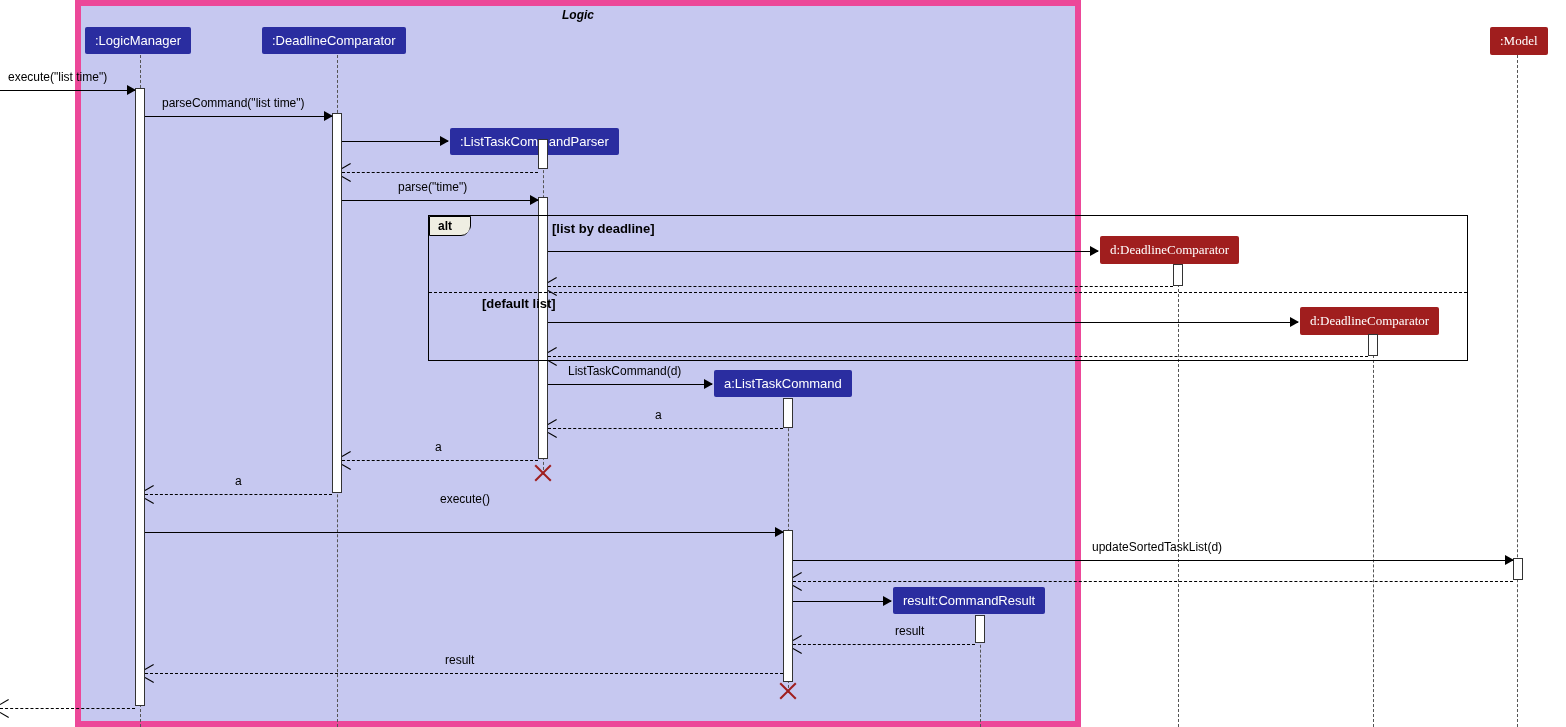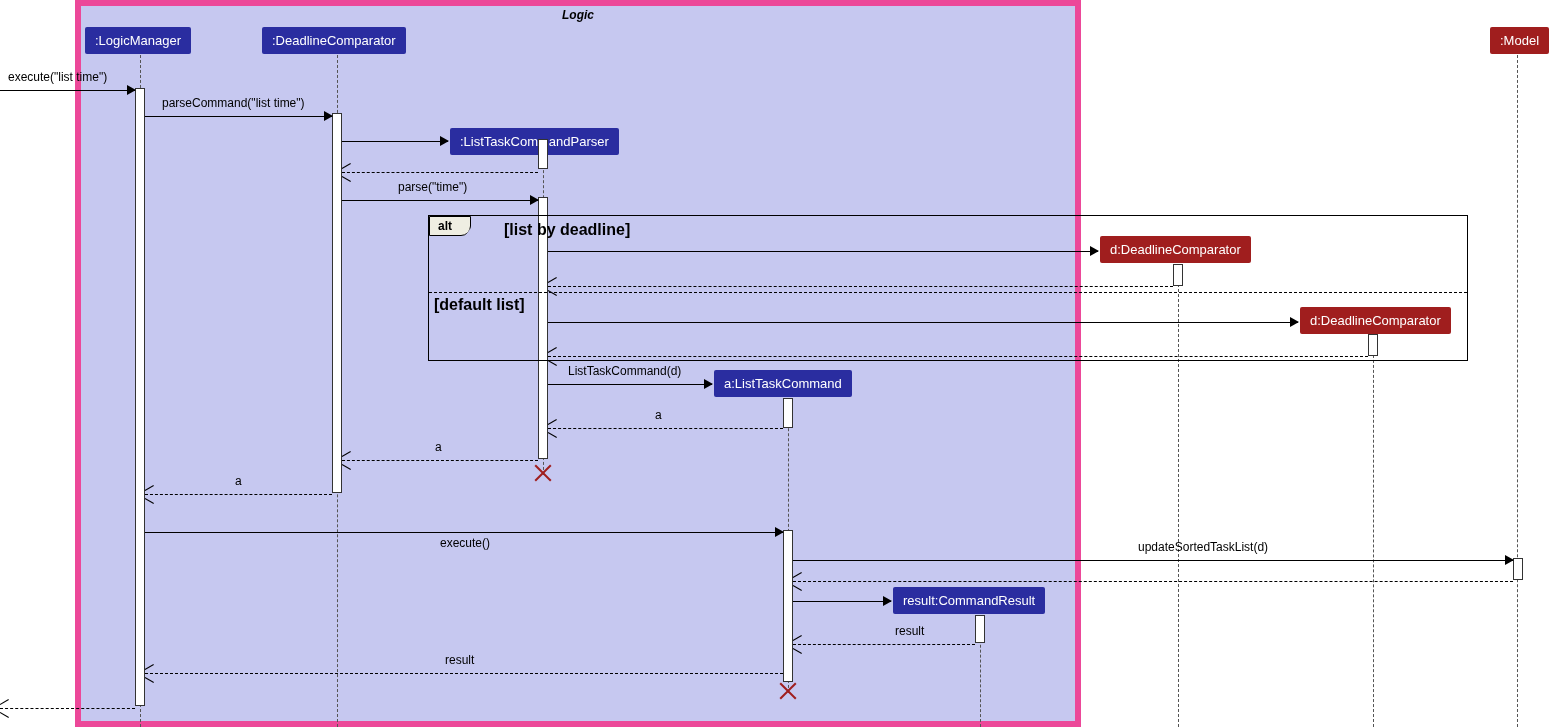--- a/index.html
+++ b/index.html
@@ -3,39 +3,39 @@
 <meta charset="utf-8">
 <style>
   * { margin: 0; padding: 0; box-sizing: border-box; }
   body { font-family: sans-serif; font-size: 12px; background: #fff; }
   .diagram { position: relative; width: 1566px; height: 727px; }
   .region { position: absolute; border: 6px solid #ec4899; font-style: italic; }
   .region-logic { left: 75px; top: 0; width: 1006px; height: 727px; background: #c6c8f0; }
   .region-model { left: 1081px; top: 0; width: 482px; height: 727px; background: #f28a8a; }
   .region-label { position: absolute; top: 2px; left: 50%; transform: translateX(-50%); font-weight: bold; font-size: 12px; }
   .participant { position: absolute; background: #2a2da0; color: #fff; padding: 6px 10px; border-radius: 2px; font-size: 13px; white-space: nowrap; }
-  .participant.red { background: #a01e1e; }
+  .participant.red { background: #a01e1e; font-family: Liberation Serif, serif; }
   .lifeline { position: absolute; border-left: 1.5px dashed #555; }
   .activation { position: absolute; background: #fff; border: 1px solid #333; width: 10px; }
   .msg { position: absolute; height: 16px; }
   .msg .line { position: absolute; top: 50%; height: 0; border-top: 1.2px solid #000; width: 100%; }
   .msg .line.dashed { border-top-style: dashed; }
   .msg .arrowhead { position: absolute; width: 0; height: 0; top: 50%; transform: translateY(-50%); }
   .msg .arrowhead.right.filled { right: -1px; border-left: 9px solid #000; border-top: 5px solid transparent; border-bottom: 5px solid transparent; }
   .msg .arrowhead.right.open::before, .msg .arrowhead.right.open::after,
   .msg .arrowhead.left.open::before, .msg .arrowhead.left.open::after {
     content: ""; position: absolute; width: 10px; height: 1.2px; background: #000;
   }
   .msg .arrowhead.left.open { left: 0; }
   .msg .arrowhead.left.open::before { left: 0; top: -4px; transform: rotate(-30deg); transform-origin: left; }
   .msg .arrowhead.left.open::after { left: 0; top: 4px; transform: rotate(30deg); transform-origin: left; }
   .msg-label { position: absolute; font-size: 12px; white-space: nowrap; }
   .alt-box { position: absolute; border: 1.5px solid #000; }
   .alt-label { position: absolute; left: 0; top: 0; background: #efeee2; border: 1px solid #000; padding: 2px 18px 2px 8px; font-weight: bold; font-size: 12px; clip-path: polygon(0 0, 100% 0, 100% 60%, 85% 100%, 0 100%); border-bottom-right-radius: 10px; }
-  .alt-guard { position: absolute; font-size: 16px; font-weight: bold; }
+  .alt-guard { position: absolute; font-size: 13px; font-weight: bold; margin-left: 48px; }
   .alt-divider { position: absolute; width: 100%; border-top: 1.2px dashed #000; }
   .destroy { position: absolute; width: 22px; height: 22px; }
   .destroy::before, .destroy::after { content: ""; position: absolute; left: 50%; top: 0; width: 2px; height: 100%; background: #a01e1e; }
   .destroy::before { transform: translateX(-50%) rotate(45deg); }
   .destroy::after { transform: translateX(-50%) rotate(-45deg); }
 </style>
 </head>
 <body>
 
 <div class="diagram">
@@ -147,27 +147,27 @@
   <div class="msg" style="left:145px; top:486px; width:187px;">
     <div class="line dashed"></div>
       <div class="arrowhead left open"></div>
   </div>
   <div class="msg-label" style="left:235px; top:474px;">a</div>
 
   <div class="msg" style="left:145px; top:524px; width:638px;">
     <div class="line"></div>
       <div class="arrowhead right filled"></div>
   </div>
-  <div class="msg-label" style="left:440px; top:536px;">execute()</div>
+  <div class="msg-label" style="left:440px; top:492px;">execute()</div>
 
   <div class="msg" style="left:793px; top:552px; width:720px;">
     <div class="line"></div>
       <div class="arrowhead right filled"></div>
   </div>
-  <div class="msg-label" style="left:1138px; top:540px;">updateSortedTaskList(d)</div>
+  <div class="msg-label" style="left:1092px; top:540px;">updateSortedTaskList(d)</div>
   <div class="msg" style="left:793px; top:573px; width:720px;">
     <div class="line dashed"></div>
       <div class="arrowhead left open"></div>
   </div>
 
   <div class="msg" style="left:793px; top:593px; width:98px;">
     <div class="line"></div>
       <div class="arrowhead right filled"></div>
   </div>
   <div class="msg" style="left:793px; top:636px; width:182px;">

